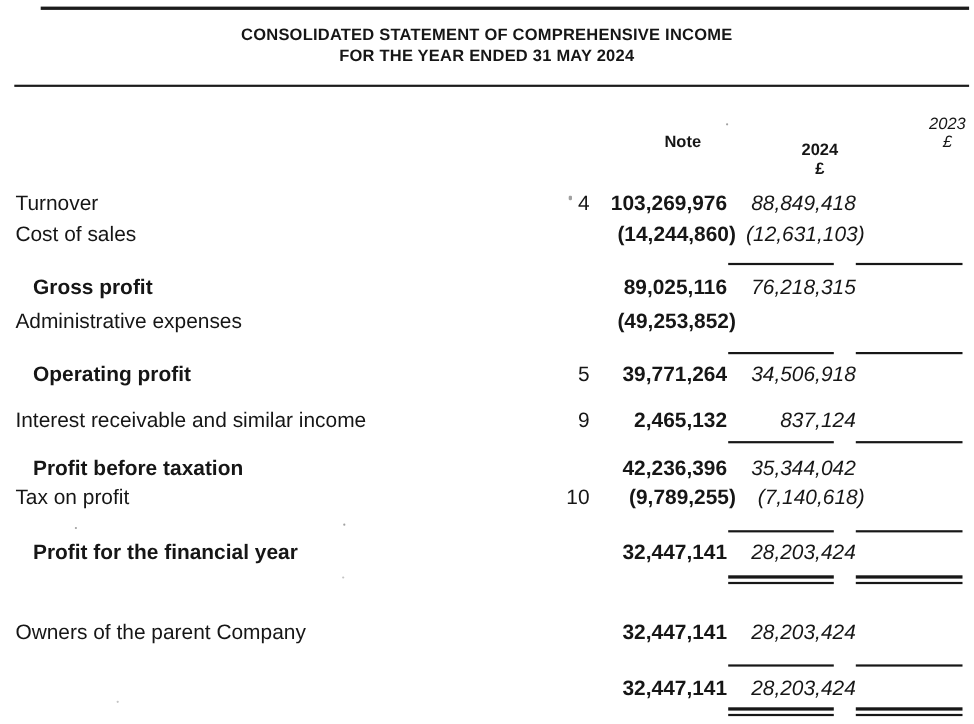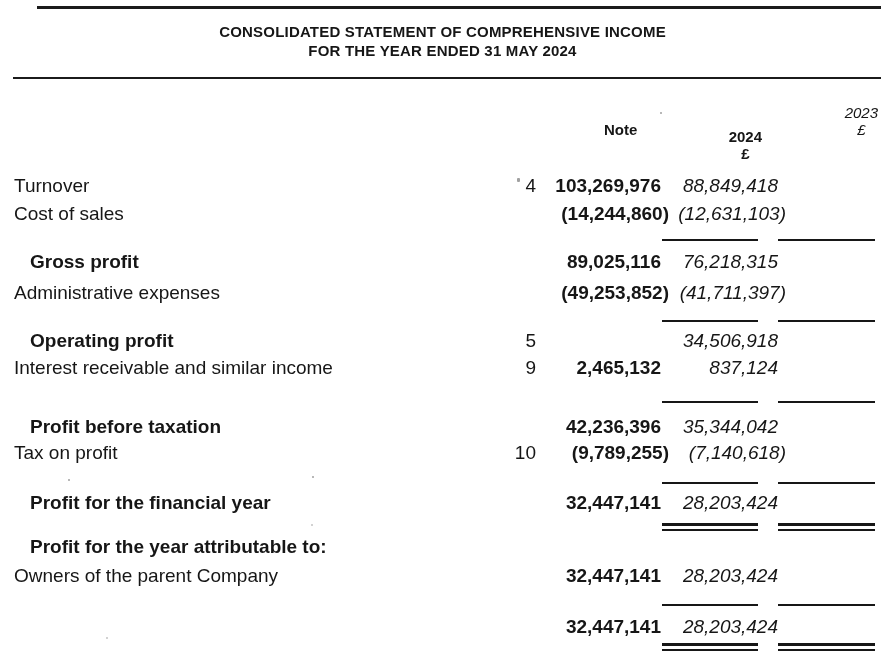--- a/index.html
+++ b/index.html
@@ -96,32 +96,32 @@
       <div class="row bold" style="top: 247px;">
         <span class="cell label">Gross profit</span>
         <span class="cell note"></span>
         <span class="cell v2024">89,025,116</span>
         <span class="cell v2023">76,218,315</span>
       </div>
       <div class="row" style="top: 278px;">
         <span class="cell label">Administrative expenses</span>
         <span class="cell note"></span>
         <span class="cell v2024 paren">(49,253,852)</span>
-        <span class="cell v2023 paren">(41,711,397)</span>
       </div>
       <div class="rule-row" style="top: 320px;">
         <span class="rule rcol2024"></span>
         <span class="rule rcol2023"></span>
       </div>
       <div class="row bold" style="top: 326px;">
         <span class="cell label">Operating profit</span>
         <span class="cell note">5</span>
+        <span class="cell v2024">39,771,264</span>
         <span class="cell v2023">34,506,918</span>
       </div>
-      <div class="row" style="top: 353px;">
+      <div class="row" style="top: 368px;">
         <span class="cell label">Interest receivable and similar income</span>
         <span class="cell note">9</span>
         <span class="cell v2024">2,465,132</span>
         <span class="cell v2023">837,124</span>
       </div>
       <div class="rule-row" style="top: 401px;">
         <span class="rule rcol2024"></span>
         <span class="rule rcol2023"></span>
       </div>
       <div class="row bold" style="top: 412px;">
@@ -143,26 +143,20 @@
       <div class="row bold" style="top: 488px;">
         <span class="cell label">Profit for the financial year</span>
         <span class="cell note"></span>
         <span class="cell v2024">32,447,141</span>
         <span class="cell v2023">28,203,424</span>
       </div>
       <div class="rule-row" style="top: 523px;">
         <span class="dblrule rcol2024"></span>
         <span class="dblrule rcol2023"></span>
       </div>
-      <div class="row bold" style="top: 532px;">
-        <span class="cell label">Profit for the year attributable to:</span>
-        <span class="cell note"></span>
-        <span class="cell v2024"></span>
-        <span class="cell v2023"></span>
-      </div>
       <div class="row" style="top: 561px;">
         <span class="cell label">Owners of the parent Company</span>
         <span class="cell note"></span>
         <span class="cell v2024">32,447,141</span>
         <span class="cell v2023">28,203,424</span>
       </div>
       <div class="rule-row" style="top: 604px;">
         <span class="rule rcol2024"></span>
         <span class="rule rcol2023"></span>
       </div>

